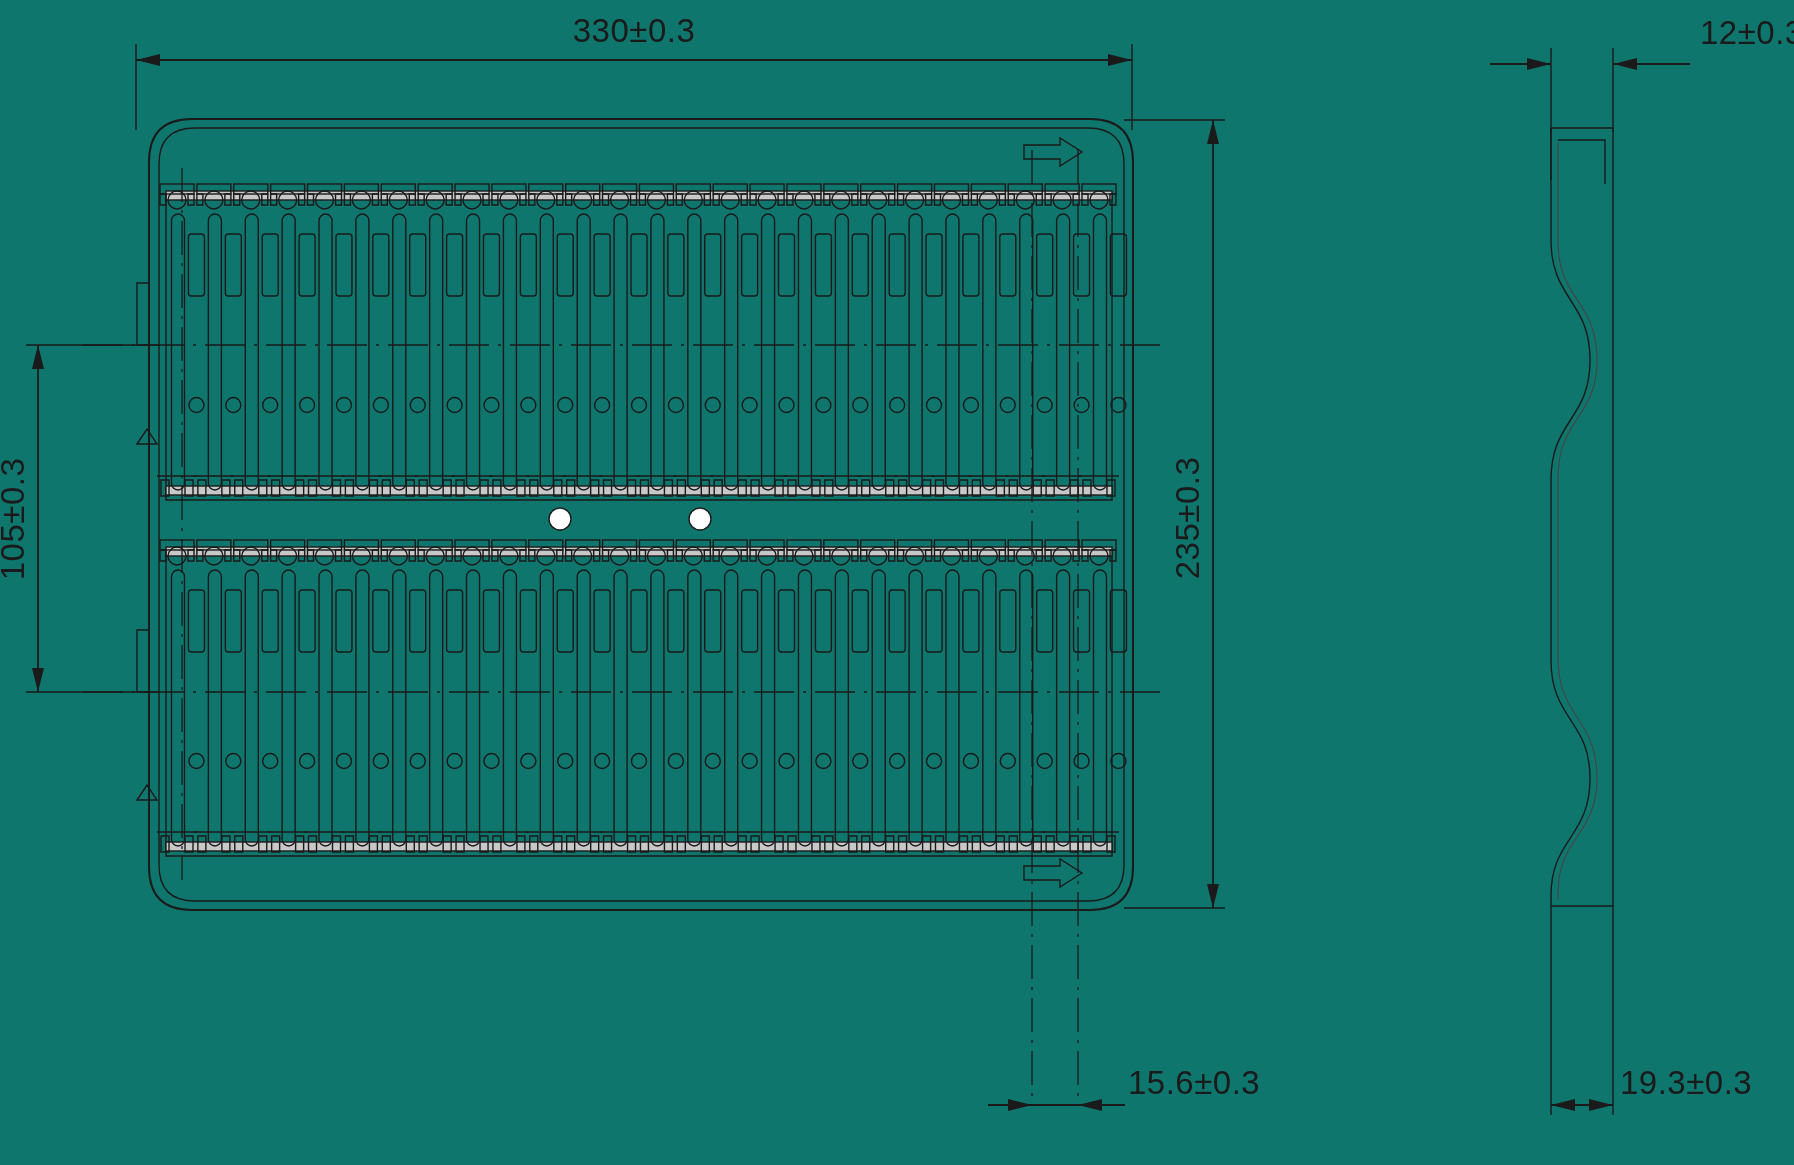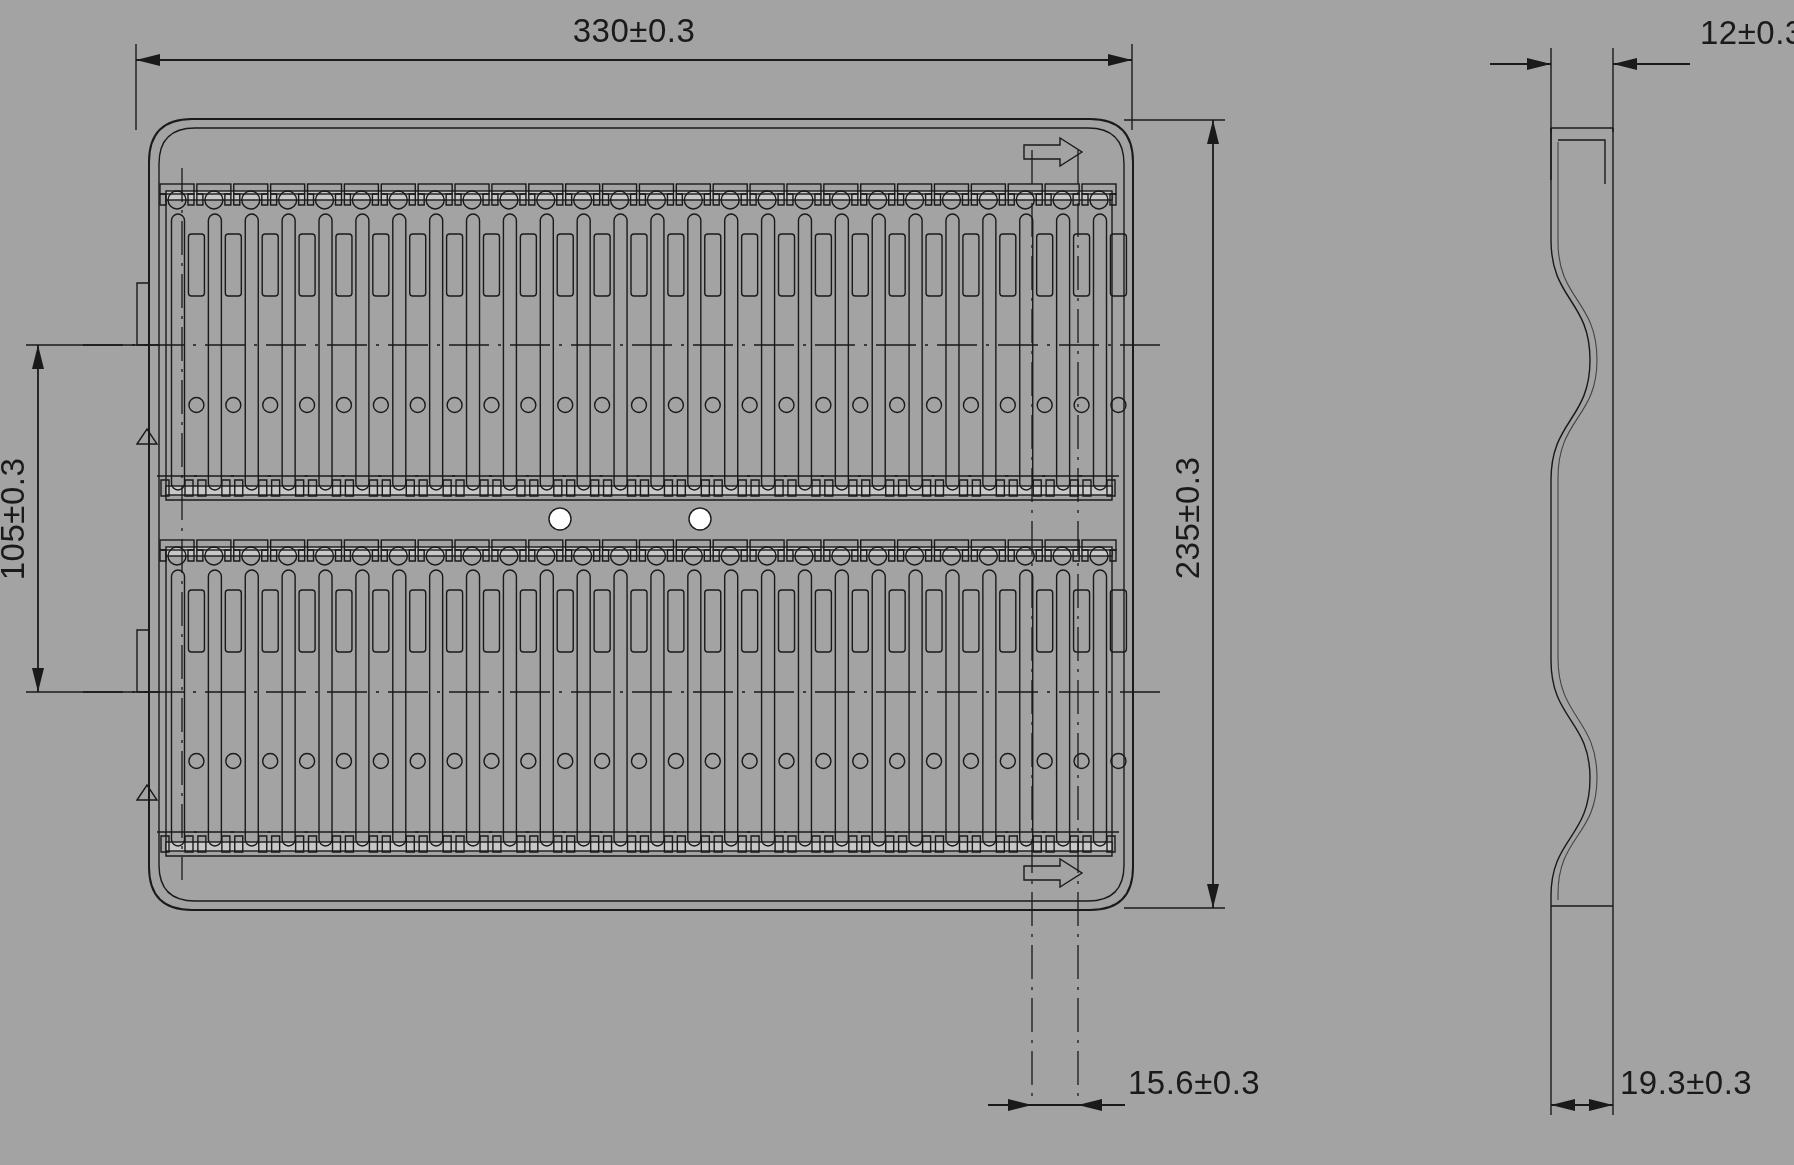--- a/index.html
+++ b/index.html
@@ -8,21 +8,21 @@
     padding: 0;
     background: #ffffff;
   }
   body {
     font-family: "Liberation Sans", sans-serif;
   }
   #drawing-root {
     position: relative;
     width: 1794px;
     height: 1165px;
-    background: #a3a3a3;
+    background: #0f766e;
     overflow: hidden;
   }
   #drawing-svg {
     position: absolute;
     top: 0;
     left: 0;
     width: 1794px;
     height: 1165px;
   }
   .dim-text {

